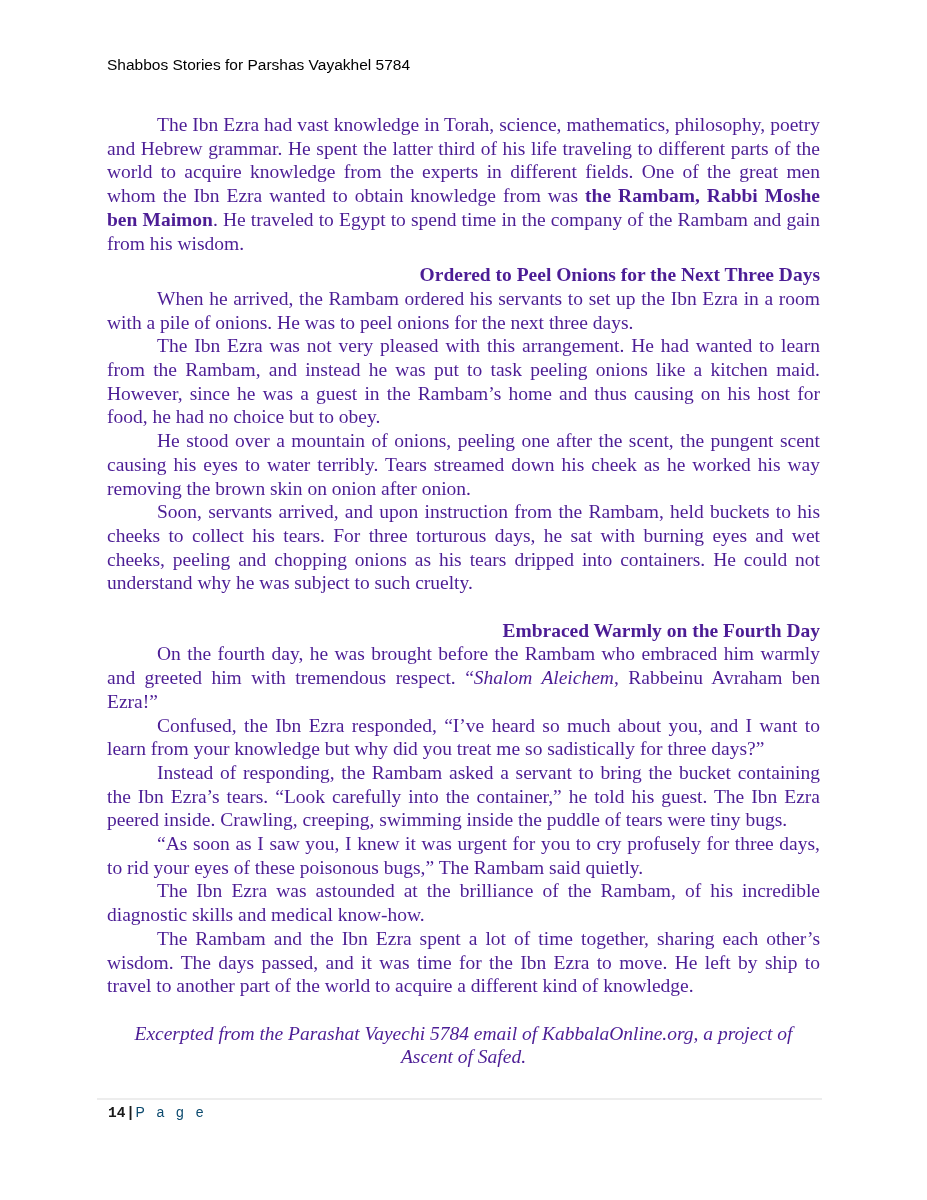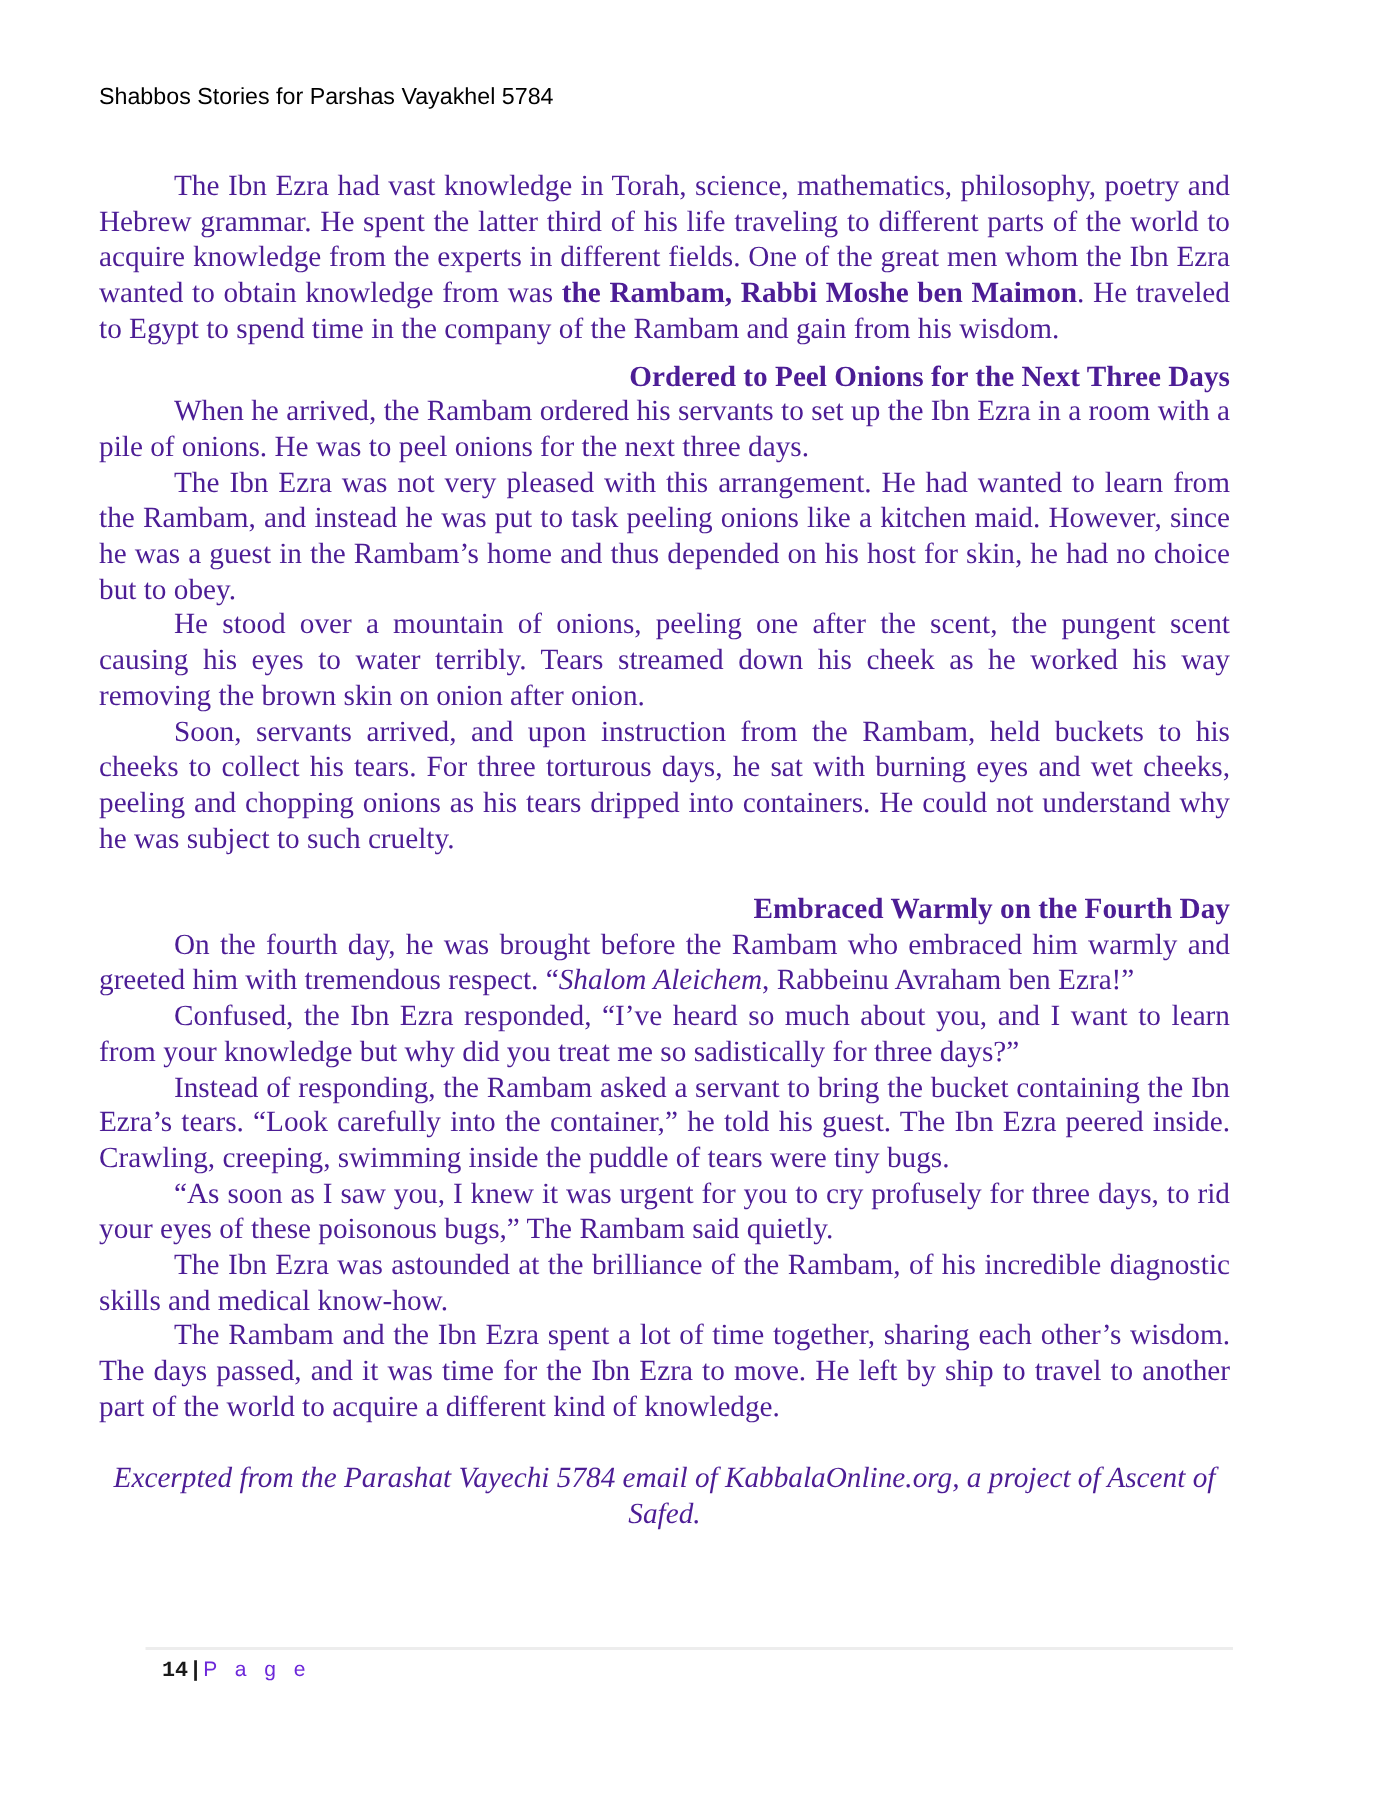--- a/index.html
+++ b/index.html
@@ -9,21 +9,21 @@
     height: 1200px;
     background: #ffffff;
     font-family: "Liberation Serif", serif;
     color: #000000;
     overflow: hidden;
   }
   .page {
     position: relative;
     width: 927px;
     height: 1200px;
-    padding: 55px 107px 0 66px;
+    padding: 55px 107px 0 107px;
   }
   .doc-header {
     font-family: "Liberation Sans", sans-serif;
     font-size: 15.5px;
     line-height: 20px;
     color: #000000;
   }
   .doc-body {
     margin-top: 38px;
     font-size: 19.5px;
@@ -60,21 +60,21 @@
   .footer-text {
     margin-top: 4px;
     padding-left: 11px;
     font-family: "Liberation Sans", sans-serif;
     font-size: 14.5px;
     color: #1a1a1a;
   }
   .footer-text .num { font-weight: 700; font-family: Liberation Mono, monospace; }
   .footer-text .sep { font-weight: 700; margin: 0 3px; }
   .footer-text .label {
-    color: #6d28d9;
+    color: #0c4a6e;
     letter-spacing: 4px;
     font-size: 14px;
   }
   strong { font-weight: 700; }
   em { }
 </style>
 </head>
 <body>
 
 <div class="page">
@@ -82,21 +82,21 @@
   <div class="doc-header">Shabbos Stories for Parshas Vayakhel 5784</div>
 
   <div class="doc-body">
 
     <p><span>The Ibn Ezra had vast knowledge in Torah, science, mathematics, philosophy, poetry and Hebrew grammar. He spent the latter third of his life traveling to different parts of the world to acquire knowledge from the experts in different fields. One of the great men whom the Ibn Ezra wanted to obtain knowledge from was </span><strong>the Rambam, Rabbi Moshe ben Maimon</strong><span>. He traveled to Egypt to spend time in the company of the Rambam and gain from his wisdom.</span></p>
 
     <p class="section-heading heading-gap">Ordered to Peel Onions for the Next Three Days</p>
 
     <p>When he arrived, the Rambam ordered his servants to set up the Ibn Ezra in a room with a pile of onions. He was to peel onions for the next three days.</p>
 
-    <p>The Ibn Ezra was not very pleased with this arrangement. He had wanted to learn from the Rambam, and instead he was put to task peeling onions like a kitchen maid. However, since he was a guest in the Rambam’s home and thus depended on his host for skin, he had no choice but to obey.</p>
+    <p>The Ibn Ezra was not very pleased with this arrangement. He had wanted to learn from the Rambam, and instead he was put to task peeling onions like a kitchen maid. However, since he was a guest in the Rambam’s home and thus causing on his host for food, he had no choice but to obey.</p>
 
     <p>He stood over a mountain of onions, peeling one after the scent, the pungent scent causing his eyes to water terribly. Tears streamed down his cheek as he worked his way removing the brown skin on onion after onion.</p>
 
     <p>Soon, servants arrived, and upon instruction from the Rambam, held buckets to his cheeks to collect his tears. For three torturous days, he sat with burning eyes and wet cheeks, peeling and chopping onions as his tears dripped into containers. He could not understand why he was subject to such cruelty.</p>
 
     <div class="line-spacer"></div>
 
     <p class="section-heading">Embraced Warmly on the Fourth Day</p>
 
     <p><span>On the fourth day, he was brought before the Rambam who embraced him warmly and greeted him with tremendous respect. “</span><em>Shalom Aleichem</em><span>, Rabbeinu Avraham ben Ezra!”</span></p>

